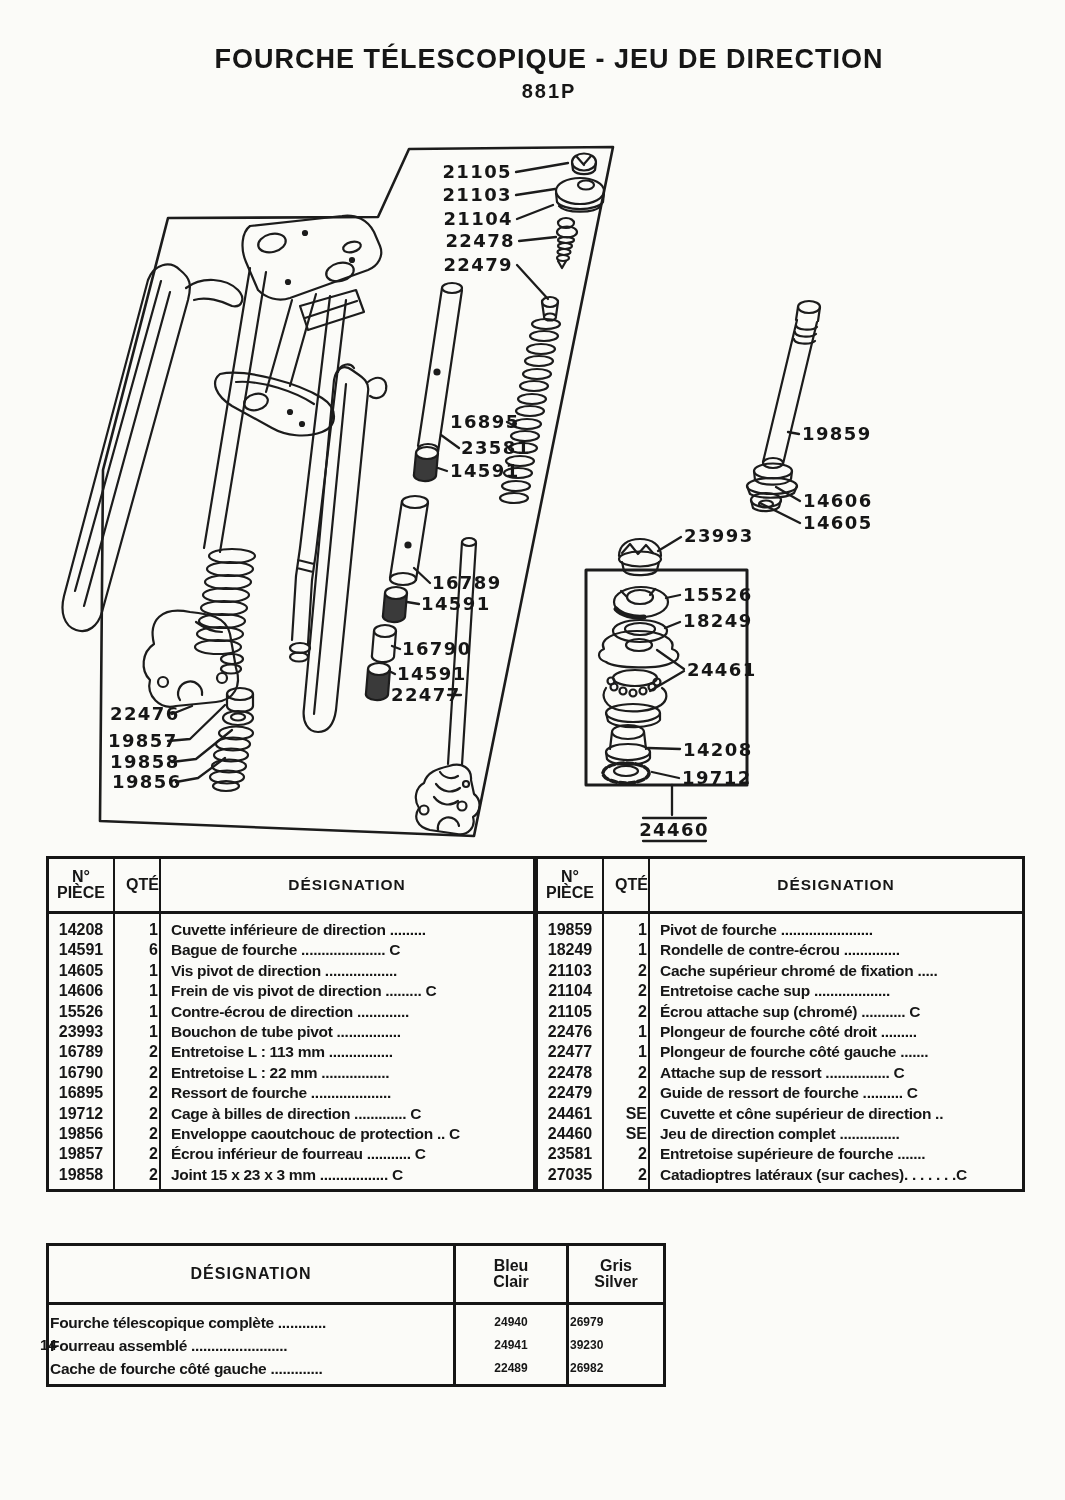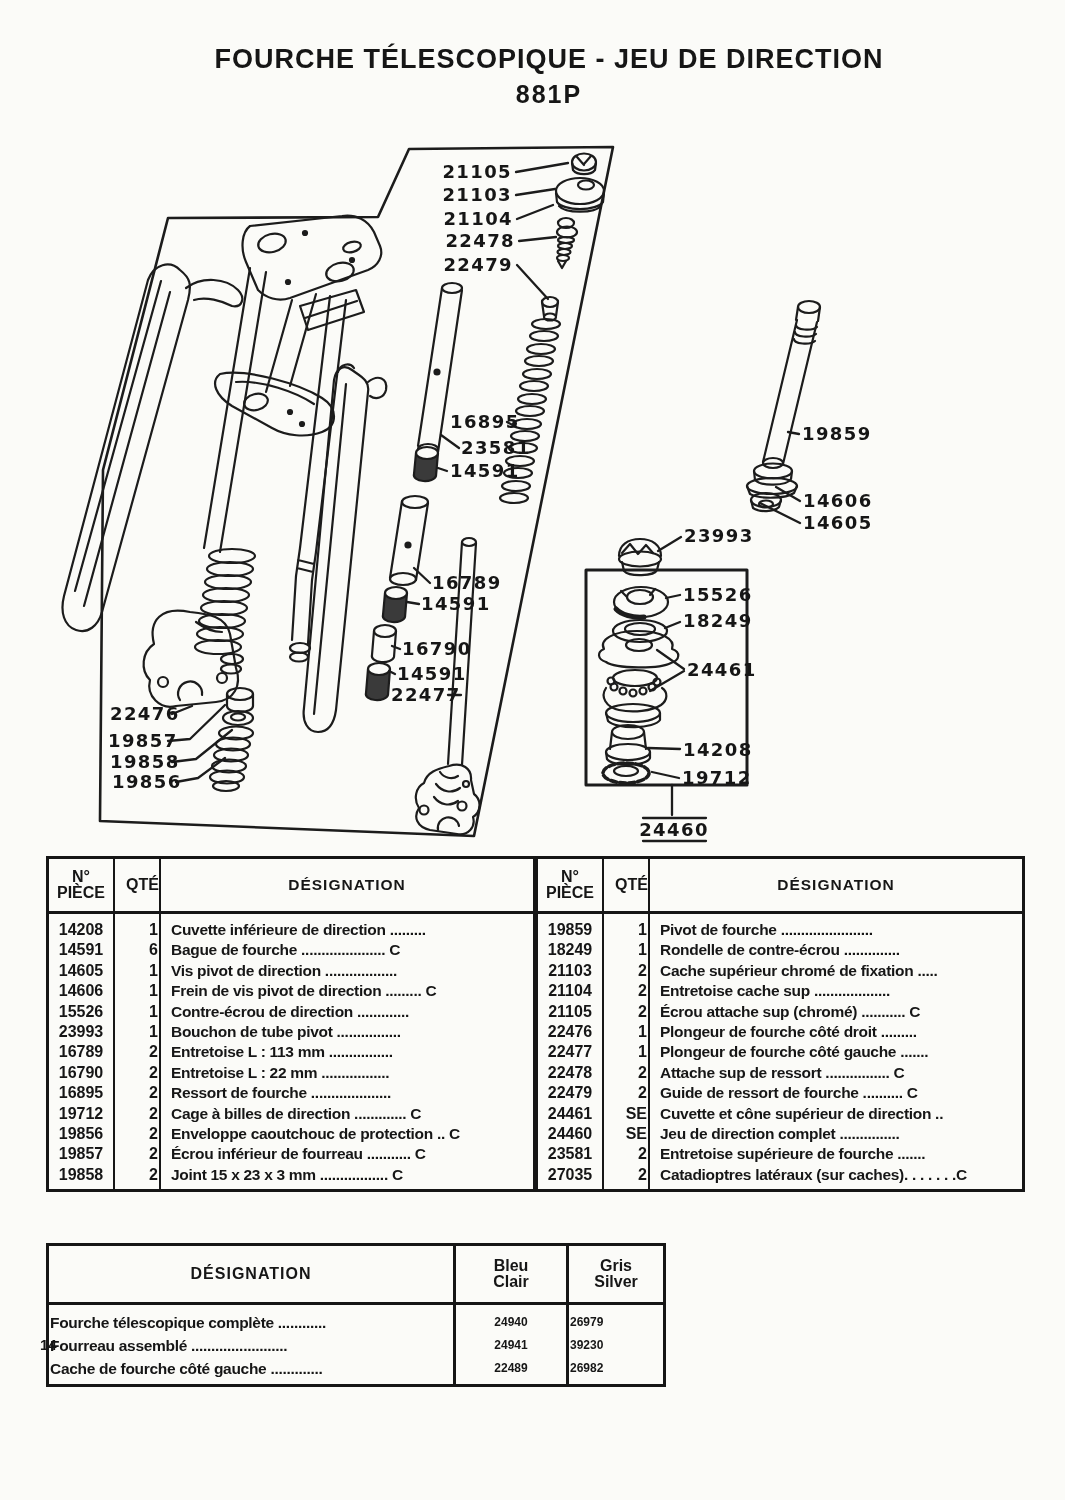--- a/index.html
+++ b/index.html
@@ -4,21 +4,21 @@
 <style>
   html,body{margin:0;padding:0;}
   body{
     width:1065px;height:1500px;position:relative;
     background:#fbfbf8;color:#161616;
     font-family:"Liberation Sans", sans-serif;
     overflow:hidden;
   }
   .title-block{position:absolute;left:0;top:44px;width:1010px;text-align:center;margin-left:44px;}
   .title-main{font-size:27px;font-weight:bold;letter-spacing:1px;}
-  .title-sub{font-size:25px;font-weight:bold;letter-spacing:2px;margin-top:5px;}
+  .title-sub{font-size:20px;font-weight:bold;letter-spacing:2px;margin-top:5px;}
 
   svg{position:absolute;left:0;top:0;}
 
   
   .parts-table{position:absolute;left:46px;top:856px;width:973px;display:flex;
     border:3px solid #161616;background:#fbfbf8;}
   .half{flex:1;min-width:0;}
   .half.right{border-left:5px solid #161616;}
   table{border-collapse:collapse;width:100%;table-layout:fixed;}
   th,td{font-weight:bold;color:#161616;}

